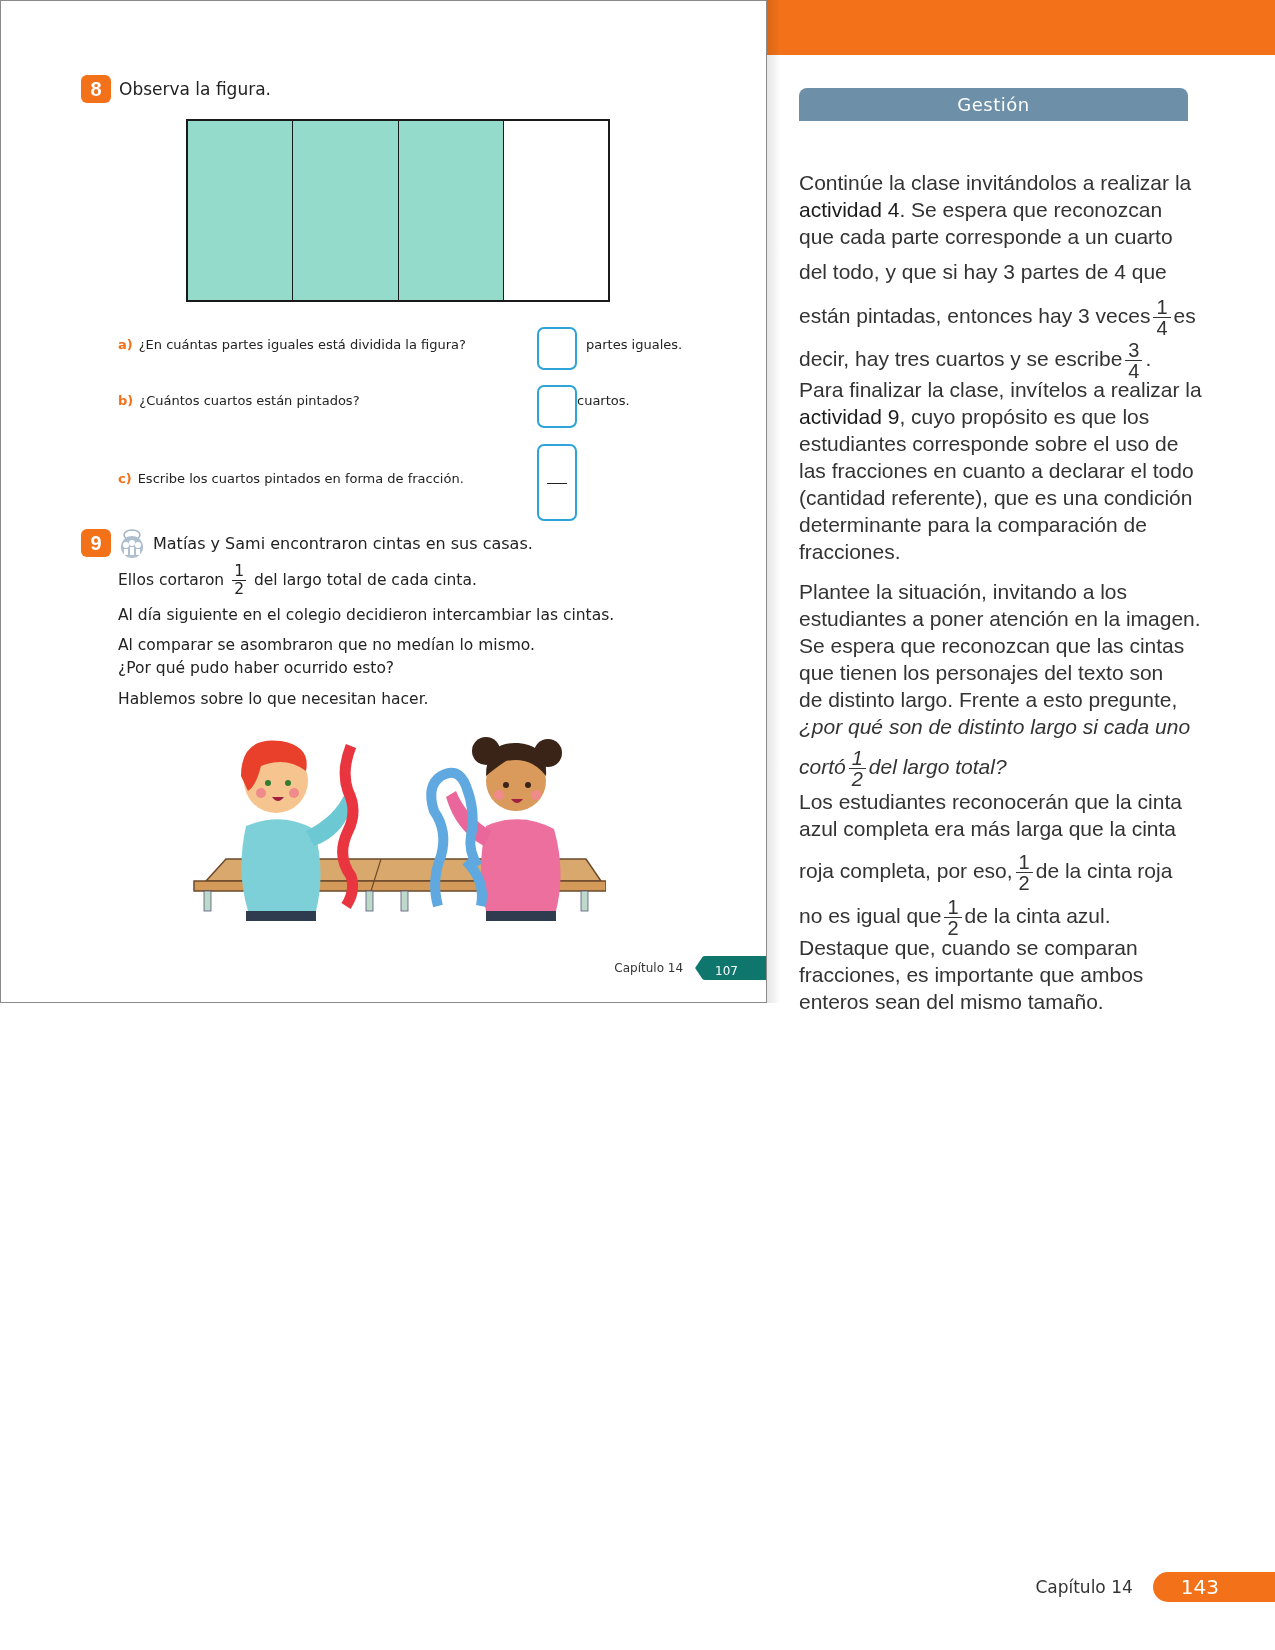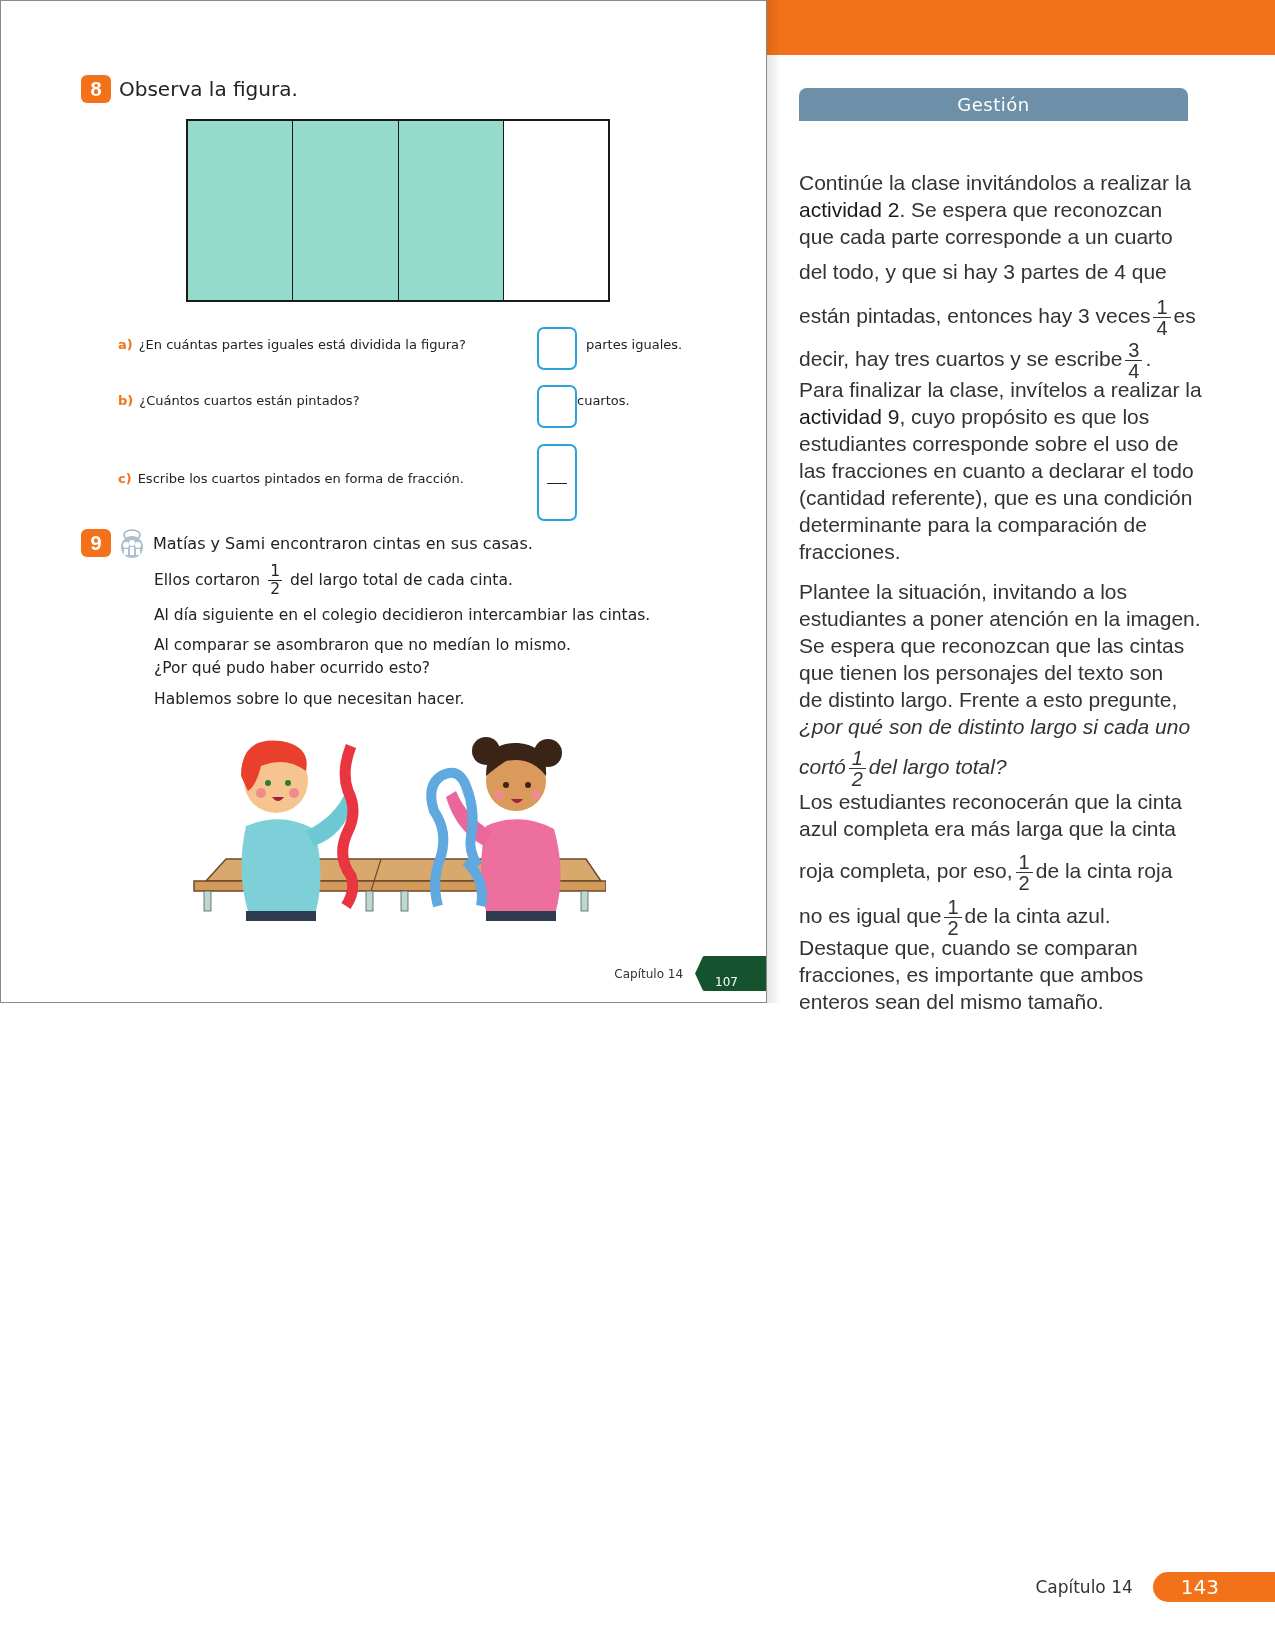--- a/index.html
+++ b/index.html
@@ -8,28 +8,28 @@
   .top-bar{position:absolute;left:767px;top:0;width:508px;height:55px;background:#f37219;}
   .top-bar-shadow{position:absolute;left:767px;top:0;width:14px;height:1003px;background:linear-gradient(to right,rgba(0,0,0,0.10),rgba(0,0,0,0));z-index:3;}
   .badge{display:inline-flex;align-items:center;justify-content:center;width:30px;height:28px;background:#f37219;color:#fff;border-radius:6px;font-size:20px;font-weight:bold;font-family:"Liberation Sans",sans-serif;}
   .fig{position:absolute;left:185px;top:118px;width:424px;height:183px;border:2px solid #1a1a1a;box-sizing:border-box;display:flex;}
   .fig .part{flex:1;border-right:1.5px solid #1a1a1a;}
   .fig .part:last-child{border-right:none;}
   .q{position:absolute;font-size:13px;color:#222;}
   .q .lbl{color:#f37219;font-weight:bold;margin-right:6px;}
   .ans-box{position:absolute;width:40px;border:2px solid #2ea3d8;border-radius:7px;box-sizing:border-box;background:#fff;}
   .frac-line{position:absolute;left:8px;right:8px;top:50%;border-top:1.5px solid #222;}
-  .p9{position:absolute;font-size:15.5px;color:#222;white-space:nowrap;margin-left:36px;}
+  .p9{position:absolute;font-size:15.5px;color:#222;white-space:nowrap;}
   .frac{display:inline-flex;flex-direction:column;align-items:center;vertical-align:middle;line-height:1;margin:0 3px;}
   .frac .n{padding:0 2px;border-bottom:1.2px solid #222;}
   .frac .d{padding-top:1px;}
   .illus{position:absolute;left:185px;top:730px;width:420px;height:200px;}
   .footer-left{position:absolute;right:0;top:955px;display:flex;align-items:center;}
   .footer-left .chap{font-size:12px;color:#333;margin-right:12px;}
-  .footer-left .pg{background:#14532d;color:#fff;font-size:12px;padding:19px 28px 2px 20px;border-radius:10px 0 0 10px;clip-path:polygon(8px 0,100% 0,100% 100%,8px 100%,0 50%);}
+  .footer-left .pg{background:#0f766e;color:#fff;font-size:12px;padding:8px 28px 2px 20px;border-radius:10px 0 0 10px;clip-path:polygon(8px 0,100% 0,100% 100%,8px 100%,0 50%);}
   .gestion-head{position:absolute;left:799px;top:88px;width:389px;height:33px;background:#6d90a8;border-radius:8px 8px 0 0;color:#fff;font-size:18px;display:flex;align-items:center;justify-content:center;letter-spacing:0.5px;font-family:"DejaVu Sans",sans-serif;}
   .g-text{position:absolute;left:799px;width:400px;font-family:"Liberation Sans",sans-serif;font-size:21px;color:#333;line-height:27px;font-weight:300;margin-top:36px;}
   .g-text b{color:#1a1a1a;}
   .g-text i{font-style:italic;}
   .g-line{white-space:nowrap;}
   .gfrac{display:inline-flex;flex-direction:column;align-items:center;vertical-align:middle;line-height:20px;margin:0 3px;font-size:20px;}
   .gfrac .n{border-bottom:1px solid #333;padding:0 3px;}
   .footer-right{position:absolute;right:0;top:1572px;display:flex;align-items:center;}
   .footer-right .chap{font-size:17px;color:#333;margin-right:20px;}
   .footer-right .pg{background:#f37219;color:#fff;font-size:20px;padding:3px 56px 3px 28px;border-radius:20px 0 0 20px;}
@@ -37,21 +37,21 @@
 </head>
 <body>
 
 <div class="top-bar"></div>
 <div class="top-bar-shadow"></div>
 
 <div class="student-page">
 
   <div style="position:absolute;left:80px;top:74px;display:flex;align-items:center;">
     <span class="badge">8</span>
-    <span style="margin-left:8px;font-size:20px;">Observa la figura.</span>
+    <span style="margin-left:8px;font-size:17px;">Observa la figura.</span>
   </div>
 
   <div class="fig" id="fig">
       <div class="part" style="background: rgb(149, 219, 204);"></div>
       <div class="part" style="background: rgb(149, 219, 204);"></div>
       <div class="part" style="background: rgb(149, 219, 204);"></div>
       <div class="part" style="background: rgb(255, 255, 255);"></div>
     </div>
 
   <div class="q" style="left:117px;top:336px;">
@@ -149,21 +149,21 @@
   <div class="footer-left">
     <span class="chap">Capítulo 14</span>
     <span class="pg">107</span>
   </div>
 </div>
 
 <div class="gestion-head">Gestión</div>
 
 <div class="g-text" style="top:133px;">
   <div class="g-line">Continúe la clase invitándolos a realizar la</div>
-  <div class="g-line"><b>actividad 2</b><span>. Se espera que reconozcan</span></div>
+  <div class="g-line"><b>actividad 4</b><span>. Se espera que reconozcan</span></div>
   <div class="g-line">que cada parte corresponde a un cuarto</div>
   <div class="g-line" style="margin-top:8px;">del todo, y que si hay 3 partes de 4 que</div>
   <div class="g-line" style="margin-top:12px;">
     <span>están pintadas, entonces hay 3 veces</span><span class="gfrac">
         <span class="n">1</span>
         <span>4</span>
       </span><span>es</span>
   </div>
   <div class="g-line" style="margin-top:2px;">
     <span>decir,  hay tres cuartos y se escribe</span><span class="gfrac">

